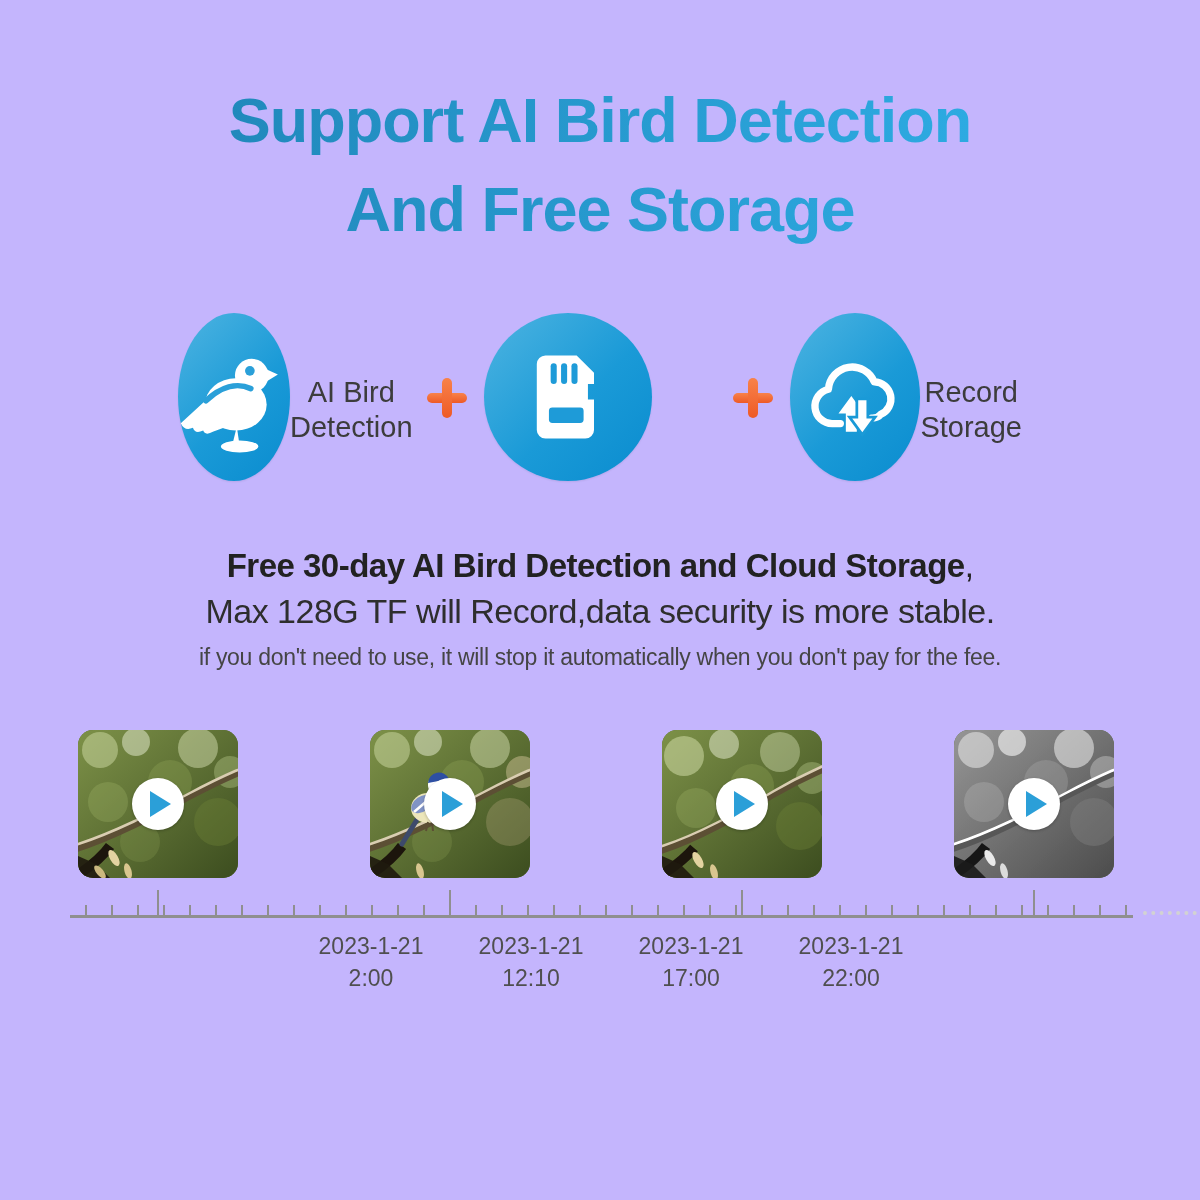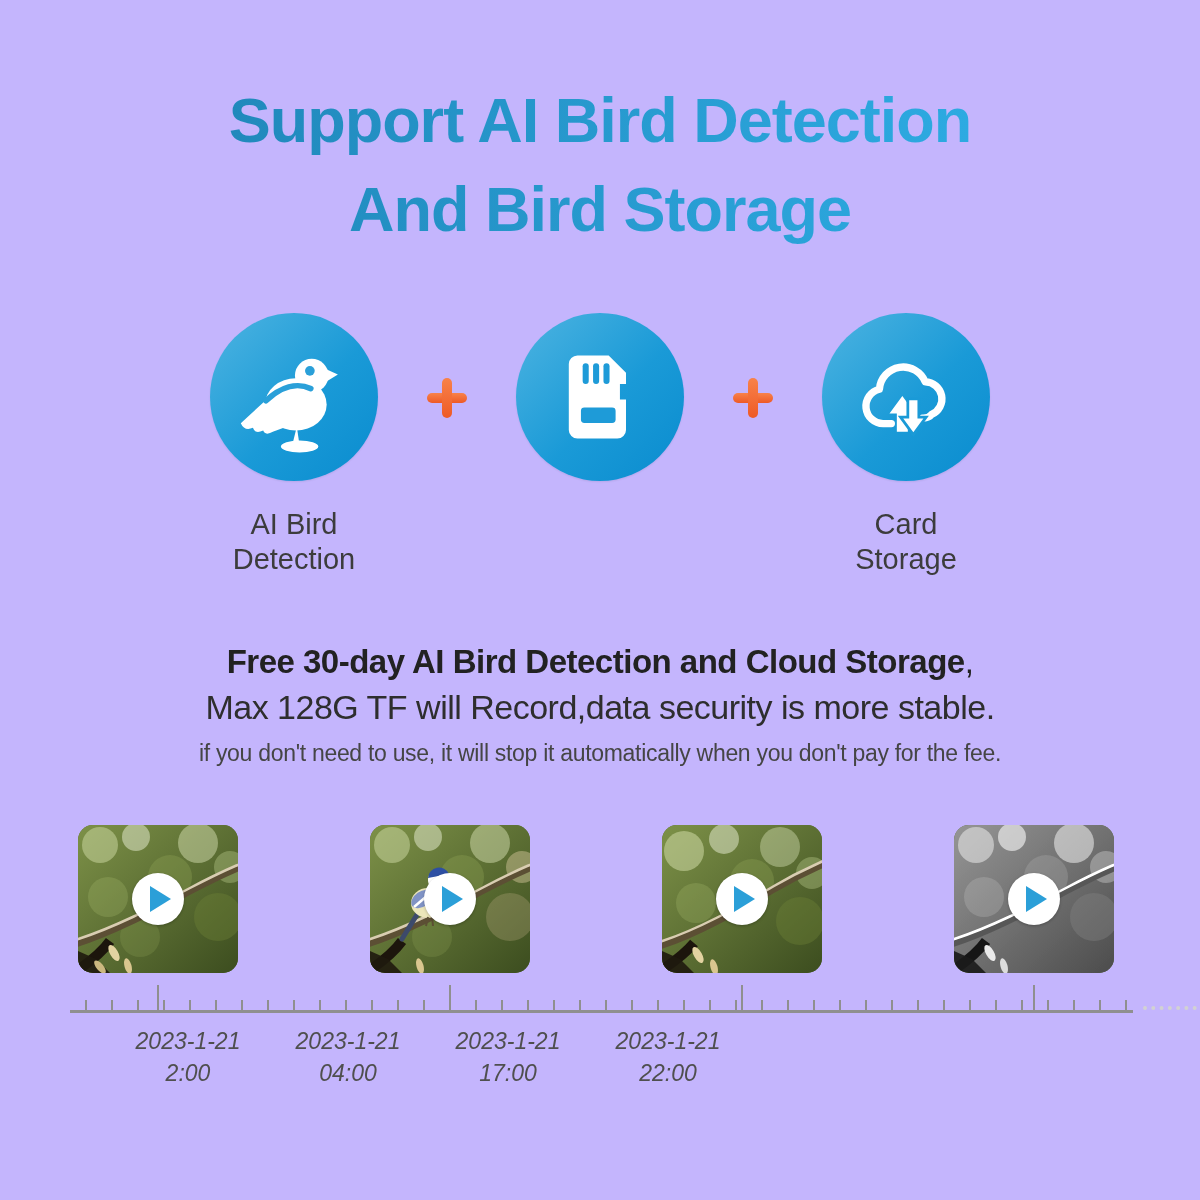--- a/index.html
+++ b/index.html
@@ -18,21 +18,21 @@
   }
   @supports ((-webkit-background-clip:text) or (background-clip:text)){
     .title{
       background:linear-gradient(90deg,#1f83b5 8%,#2fb0e8 92%);
       -webkit-background-clip:text;background-clip:text;color:transparent;
     }
   }
 
   
   .features{display:flex;justify-content:center;align-items:flex-start;margin-top:58px;}
-  .feature{width:232px;display:flex;flex-direction:column;align-items:center;}
+  .feature{width:232px;display:flex;flex-direction:row;align-items:center;}
   .feature-circle{
     width:168px;height:168px;border-radius:50%;
     background:linear-gradient(135deg,#4eb4e1 0%,#1a9ad7 55%,#0a8ccf 100%);
     display:flex;align-items:center;justify-content:center;
     box-shadow:0 1px 2px rgba(0,0,0,0.08);
   }
   .feature-label{
     margin-top:26px;text-align:center;font-size:29px;line-height:1.2;color:#3c3c3c;
   }
   .plus-wrap{width:74px;display:flex;justify-content:center;margin-top:62px;}
@@ -70,31 +70,31 @@
   .minor-ticks{
     position:absolute;left:15px;right:2px;bottom:2px;height:11px;
     background:repeating-linear-gradient(to right,#8f8f8f 0 2px,transparent 2px 26px);
   }
   .major-tick{position:absolute;bottom:2px;width:2px;height:26px;background:#8f8f8f;}
   .timeline-dots{
     position:absolute;left:calc(100% + 10px);bottom:3px;width:62px;
     border-bottom:4px dotted #d2d2d2;
   }
 
-  .dates{display:flex;justify-content:flex-start;padding:0 86px 0 108px;margin-top:12px;font-style:italic;}
+  .dates{display:flex;justify-content:center;padding:0 86px 0 108px;margin-top:12px;}
   .date-label{width:160px;text-align:center;font-size:23px;color:#4f4f4f;line-height:1.4;}
 </style>
 </head>
 <body>
 
 <div class="page">
 
   <div class="title">
     <div>Support AI Bird Detection</div>
-    <div>And Bird Storage</div>
+    <div>And Free Storage</div>
   </div>
 
   <div class="features">
 
     <div class="feature">
       <div class="feature-circle">
         <svg width="112" height="112" viewBox="0 0 120 120" aria-hidden="true">
           <ellipse cx="62" cy="68" rx="33" ry="28" fill="#fff"></ellipse>
           <circle cx="79" cy="37" r="18" fill="#fff"></circle>
           <path d="M94,30 L107,36 L94,44 Z" fill="#fff"></path>
@@ -145,21 +145,21 @@
 
     <div class="feature">
       <div class="feature-circle">
         <svg width="110" height="110" viewBox="0 0 120 120" aria-hidden="true">
           <path d="M44,89 h-9 a19,19 0 0 1 -4,-37.5 a26,26 0 0 1 50,-8 a18.5,18.5 0 0 1 7,35.5 q-3,4 -9,4 h-1" fill="none" stroke="#fff" stroke-width="8" stroke-linecap="round" stroke-linejoin="round"></path>
           <path d="M50,98 v-20 h-8 l14,-19 14,19 h-8 v20 z" fill="#fff"></path>
           <path d="M74,62 v20 h8 l-14,19 -14,-19 h8 v-20 z" fill="#fff" stroke="#1a9ad7" stroke-width="3"></path>
         </svg>
       </div>
       <div class="feature-label">
-        <div>Card</div>
+        <div>Record</div>
         <div>Storage</div>
       </div>
     </div>
 
   </div>
 
   <div class="desc">
     <div class="desc-bold">
       <span>Free 30-day AI Bird Detection and Cloud Storage</span><span class="tail">,</span>
     </div>
@@ -289,21 +289,21 @@
     <div class="timeline-dots"></div>
   </div>
 
   <div class="dates">
     <div class="date-label">
       <div>2023-1-21</div>
       <div>2:00</div>
     </div>
     <div class="date-label">
       <div>2023-1-21</div>
-      <div>04:00</div>
+      <div>12:10</div>
     </div>
     <div class="date-label">
       <div>2023-1-21</div>
       <div>17:00</div>
     </div>
     <div class="date-label">
       <div>2023-1-21</div>
       <div>22:00</div>
     </div>
   </div>

